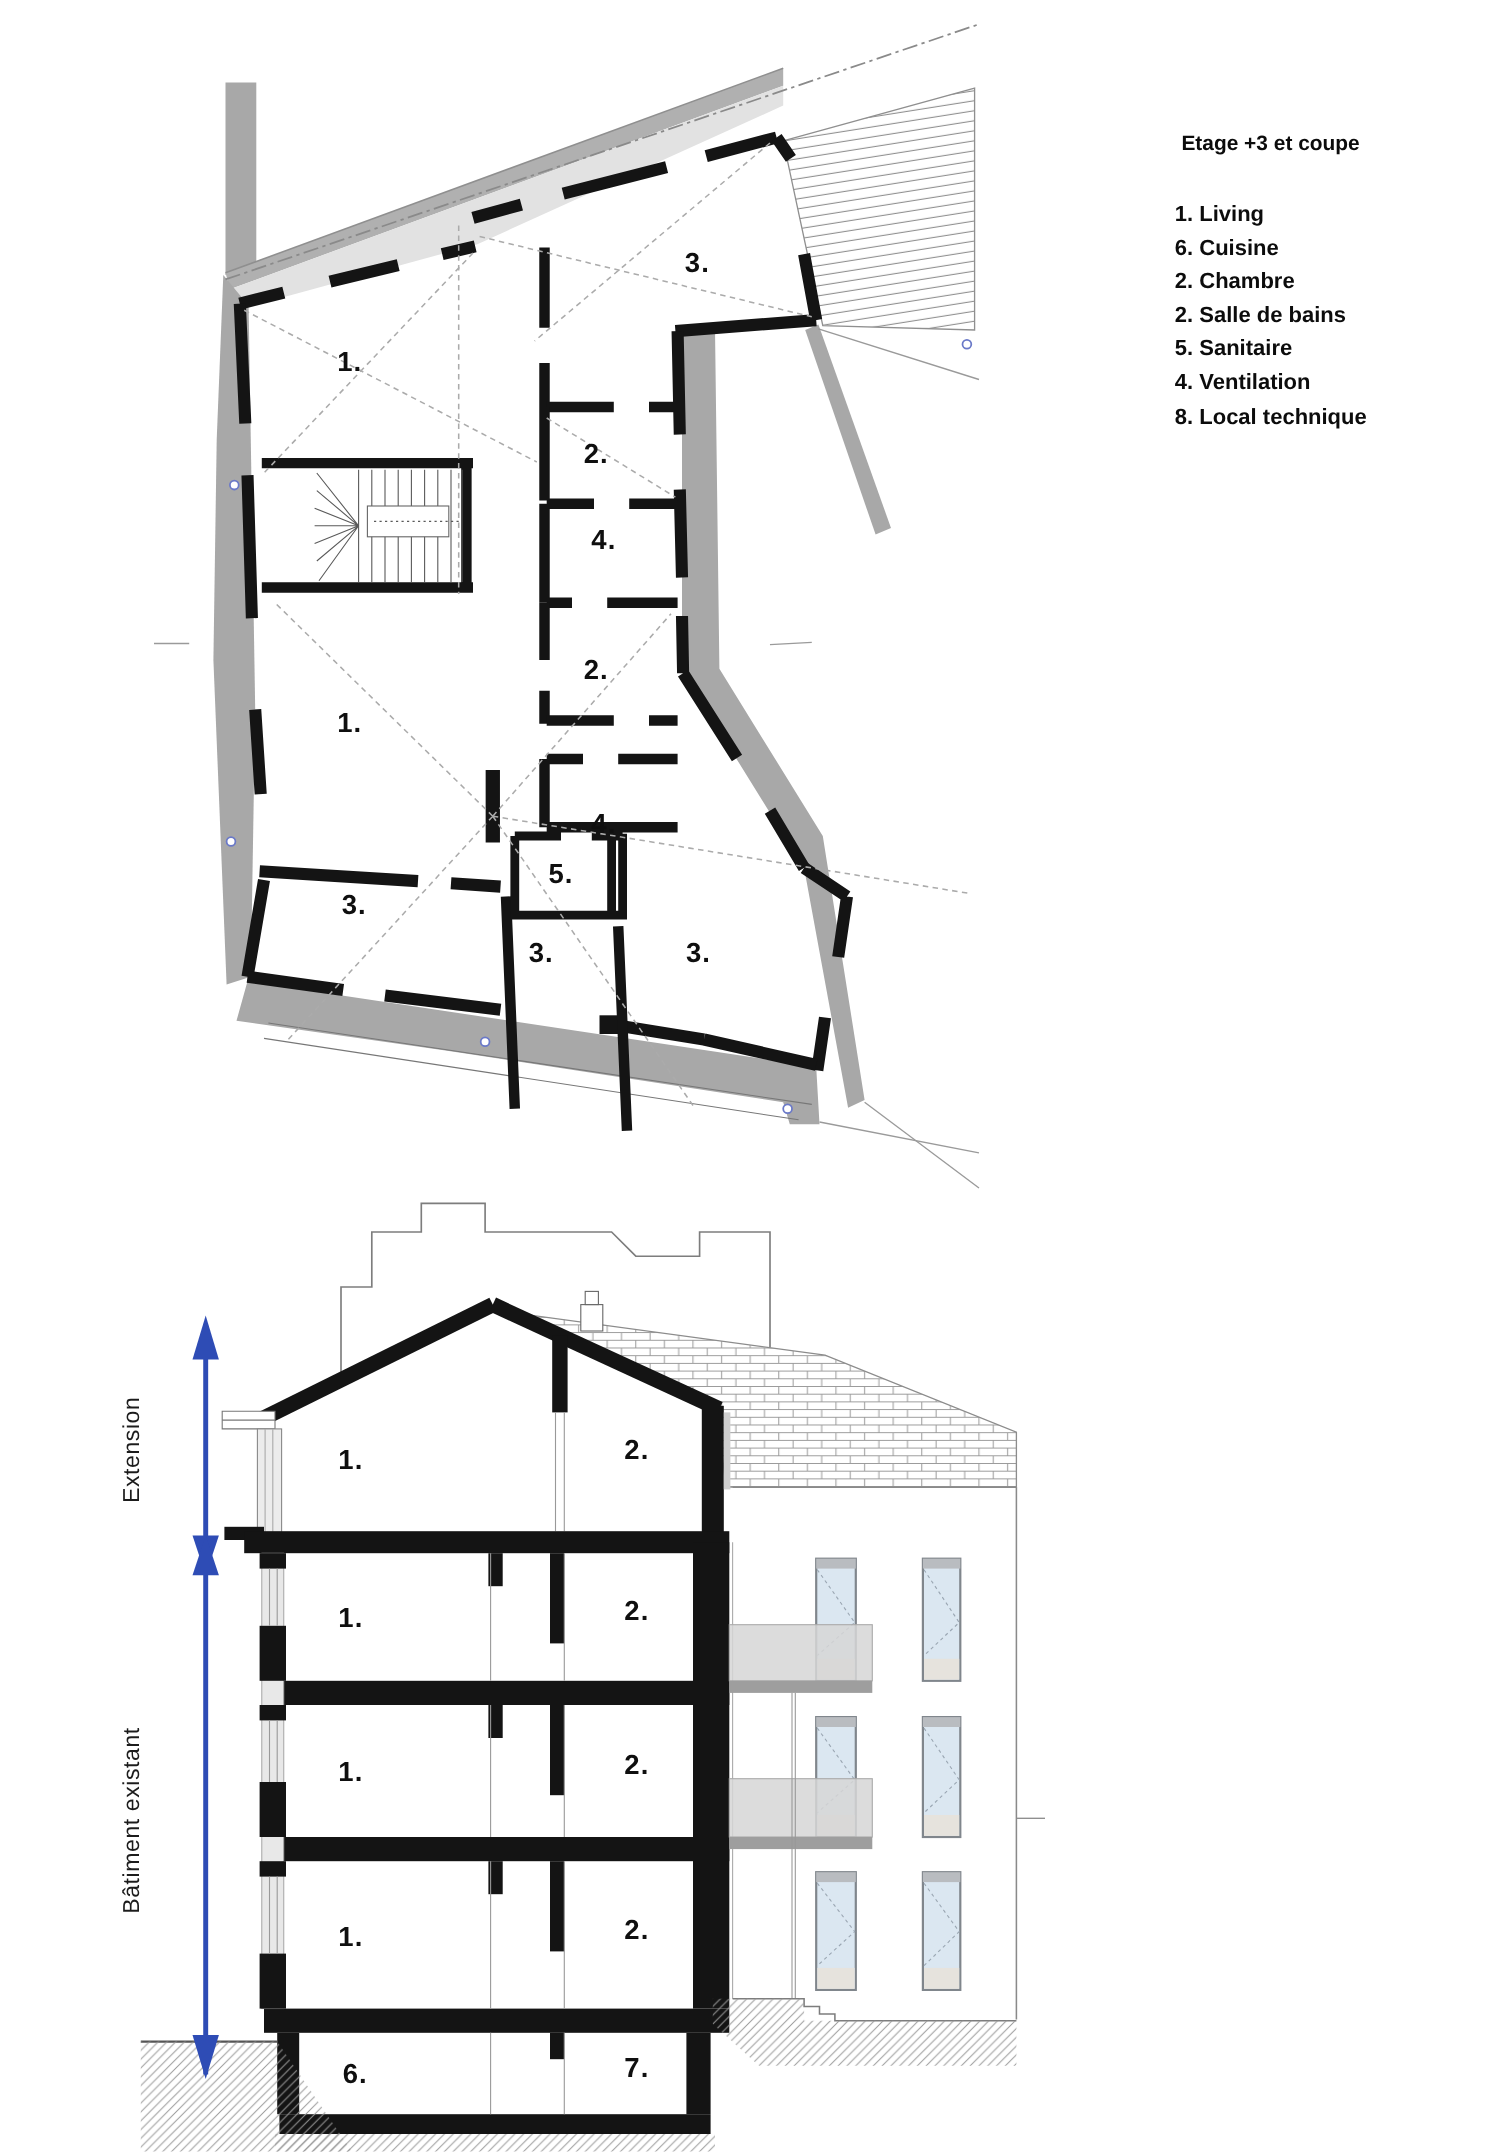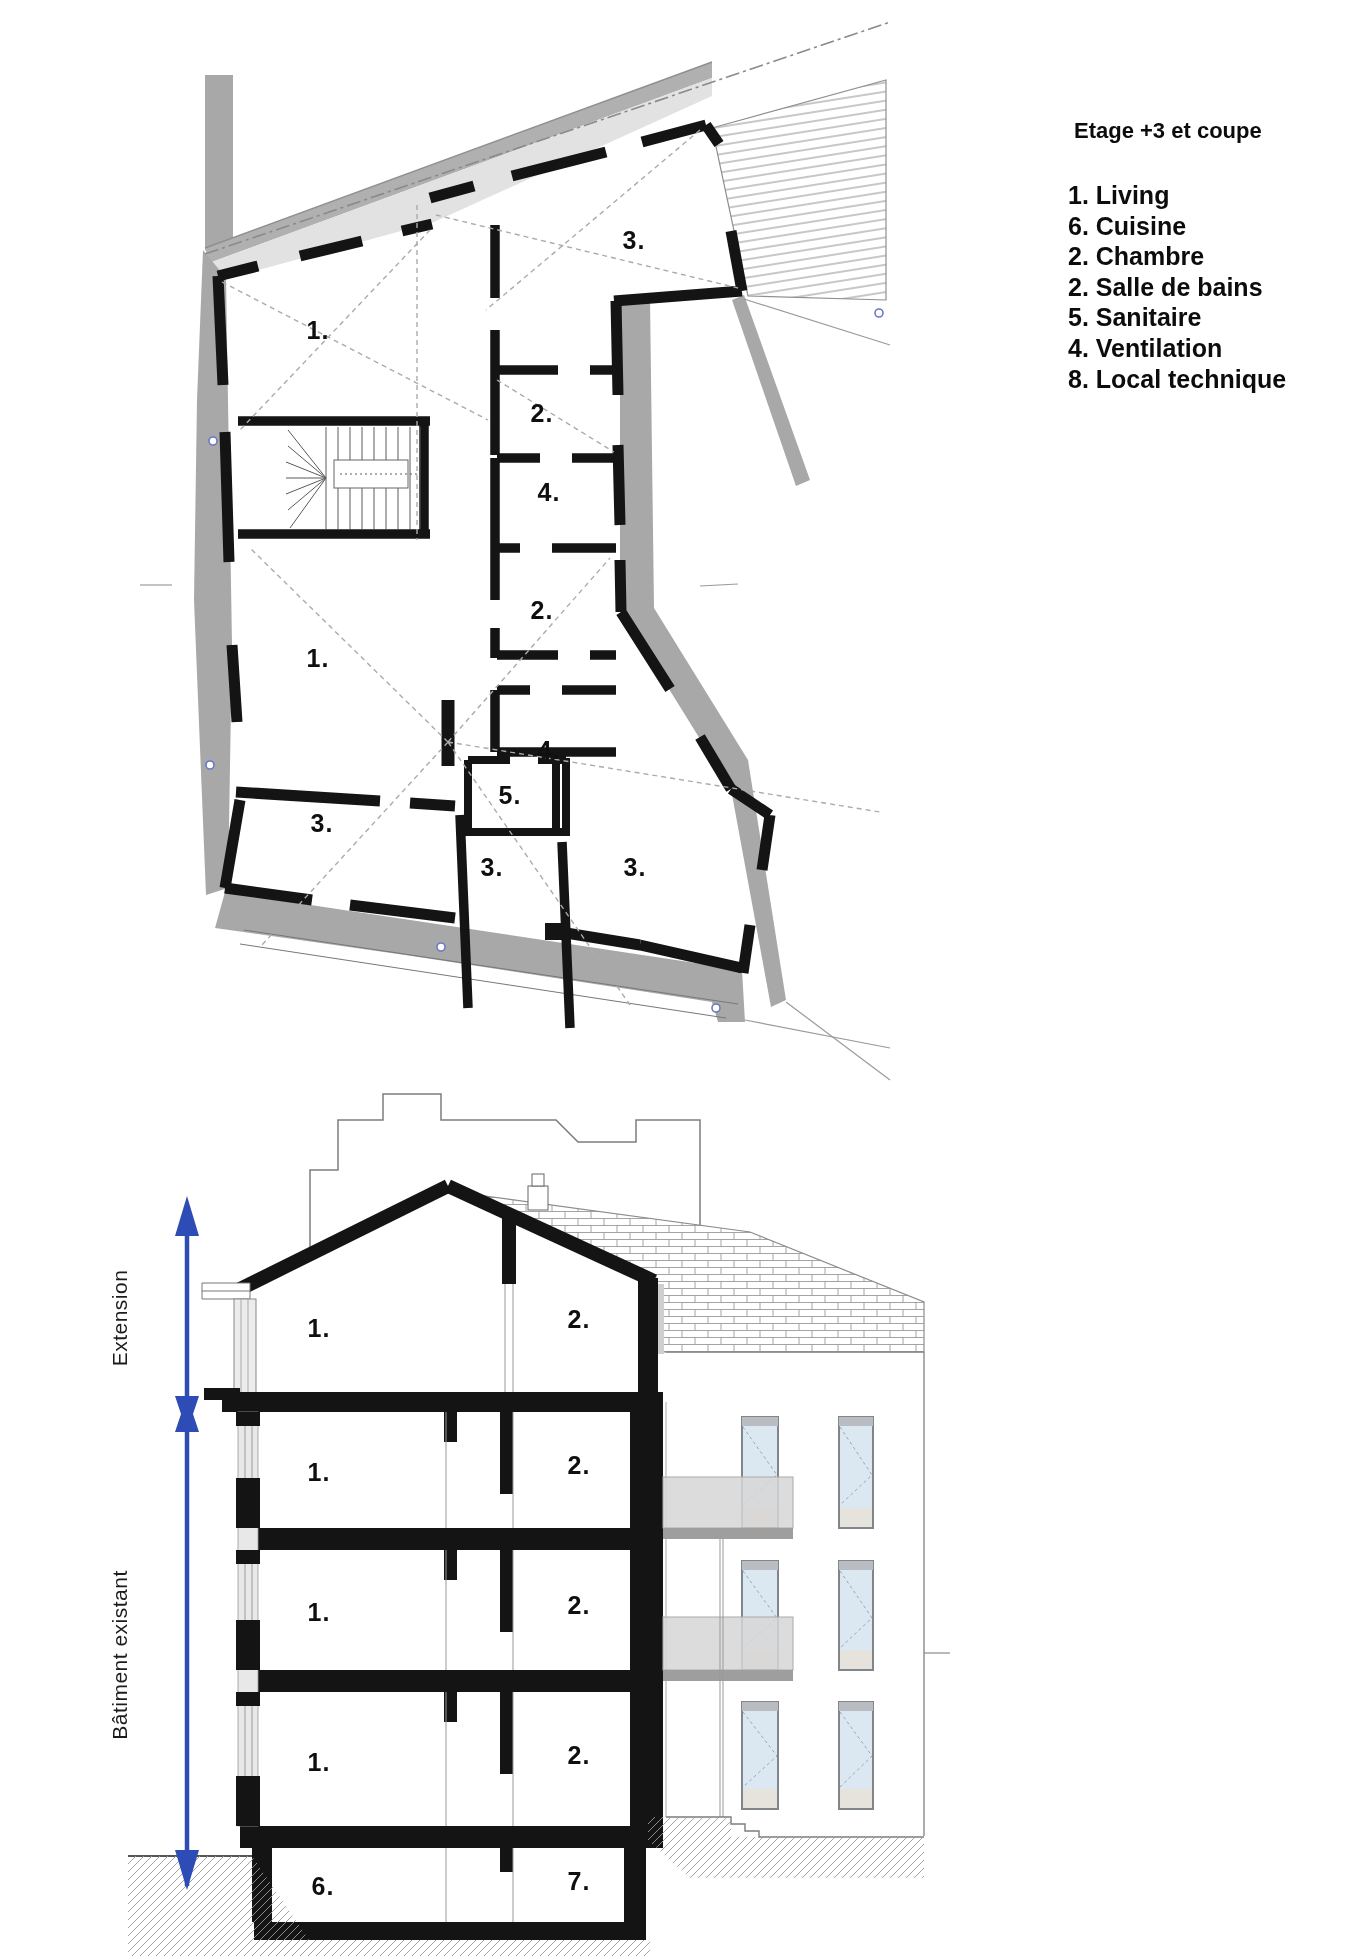--- a/index.html
+++ b/index.html
@@ -13,23 +13,23 @@
     font-weight:bold;font-size:25px;color:#0f0f0f;letter-spacing:1px;
     white-space:nowrap;
   }
   .vlabel{
     position:absolute;transform:translate(-50%,-50%) rotate(-90deg);
     font-size:21px;color:#1c1c1c;white-space:nowrap;letter-spacing:.5px;
   }
   .legend{
     position:absolute;left:1068px;top:118px;color:#0c0c0c;
   }
-  .legend .title{font-size:22px;font-weight:bold;line-height:26px;margin:0 0 36px 6px;}
+  .legend .title{font-size:19px;font-weight:bold;line-height:26px;margin:0 0 36px 6px;}
   .legend ul{list-style:none;margin:0;padding:0;}
-  .legend li{font-size:25px;font-weight:bold;line-height:30.6px;white-space:nowrap;}
+  .legend li{font-size:20px;font-weight:bold;line-height:30.6px;white-space:nowrap;}
 </style>
 </head>
 <body>
 
 <div class="canvas">
 
   <svg class="drawing" width="1352" height="1960" viewBox="0 0 1352 1960">
     <defs>
       <pattern id="hatchH" width="12" height="9" patternUnits="userSpaceOnUse" patternTransform="rotate(-9)">
         <line x1="0" y1="4" x2="12" y2="4" stroke="#909090" stroke-width="1"></line>

